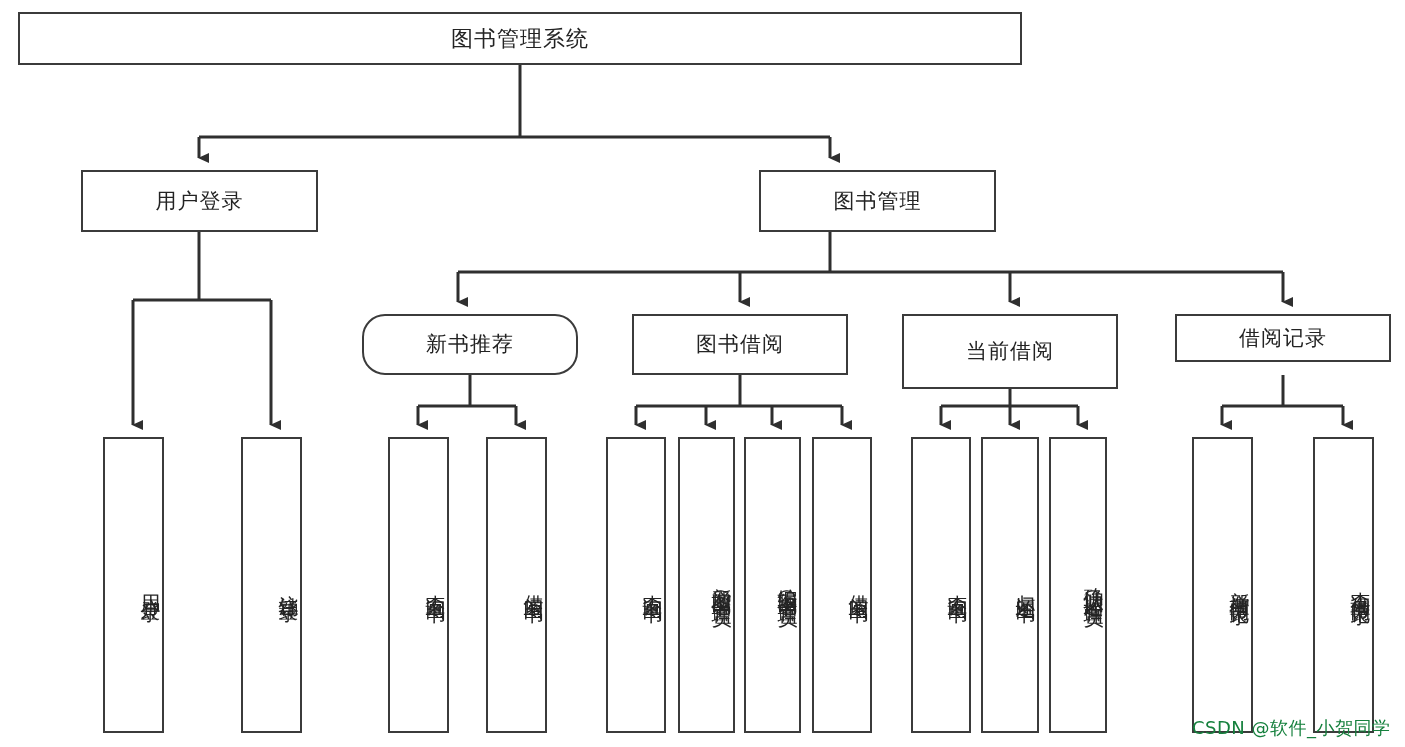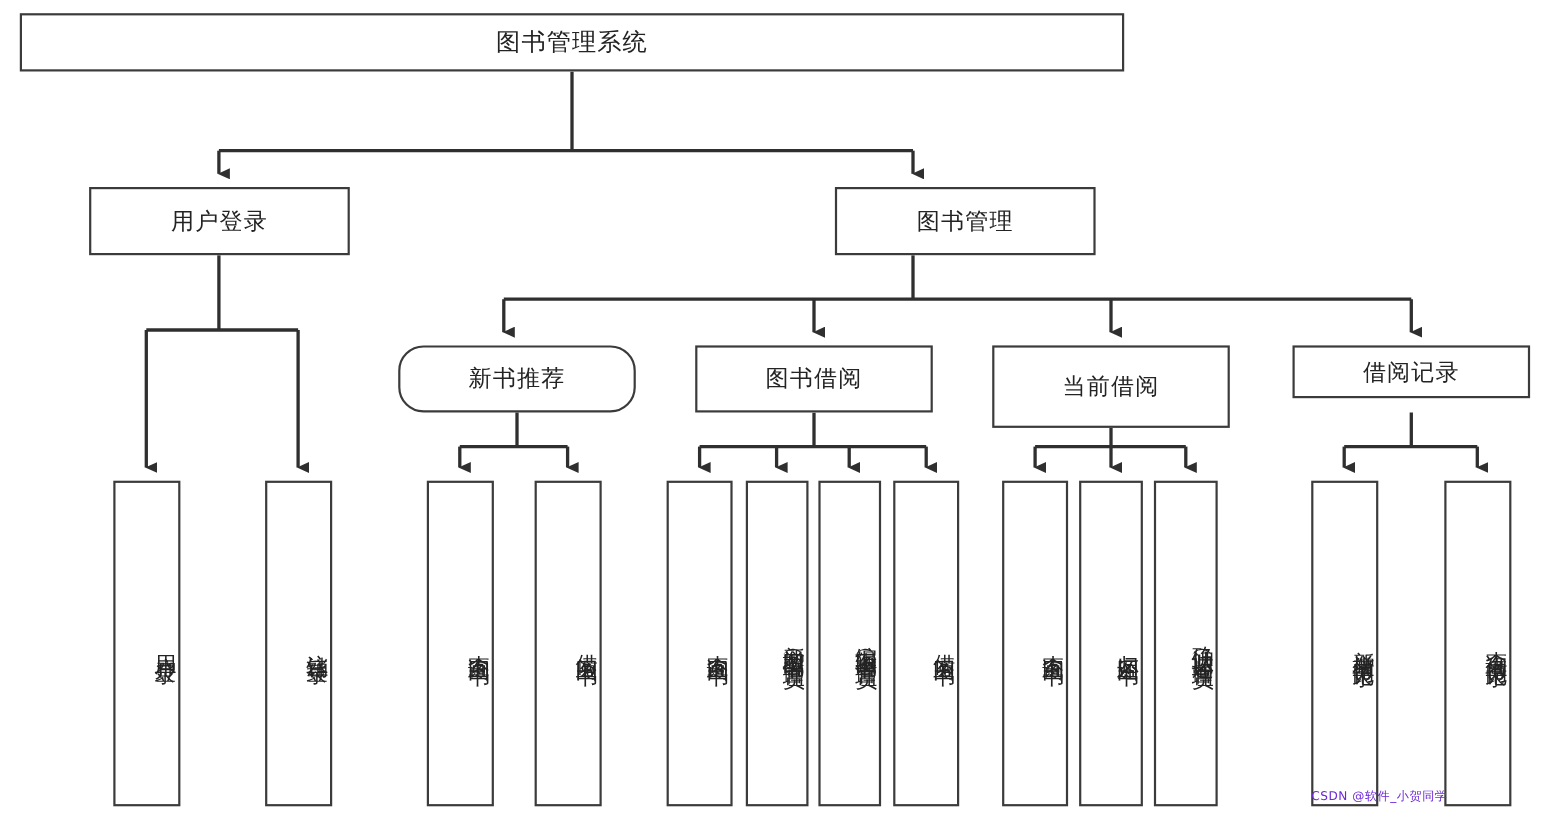--- a/index.html
+++ b/index.html
@@ -47,22 +47,22 @@
     align-items:flex-start;
     justify-content:center;
   }
   .node.v .cap{
     writing-mode:vertical-rl;
     text-orientation:upright;
     white-space:nowrap;
   }
   .watermark{
     position:absolute;
-    font-size:11px;
-    color:#6d28d9;
+    font-size:18px;
+    color:#15803d;
     letter-spacing:0.5px;
     white-space:nowrap;
     font-family:"DejaVu Sans","Liberation Sans",sans-serif;
   }
 </style>
 </head>
 <body>
 
 <div id="stage">
 

